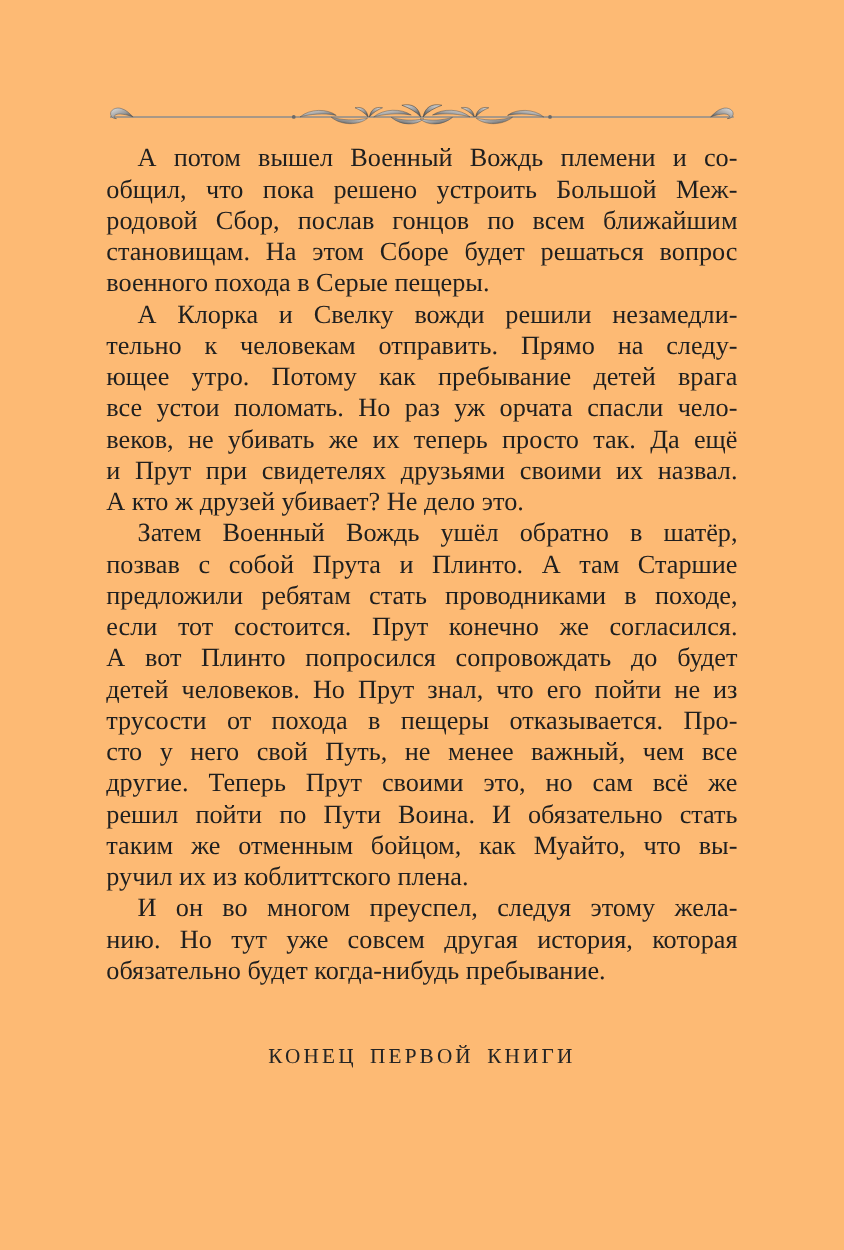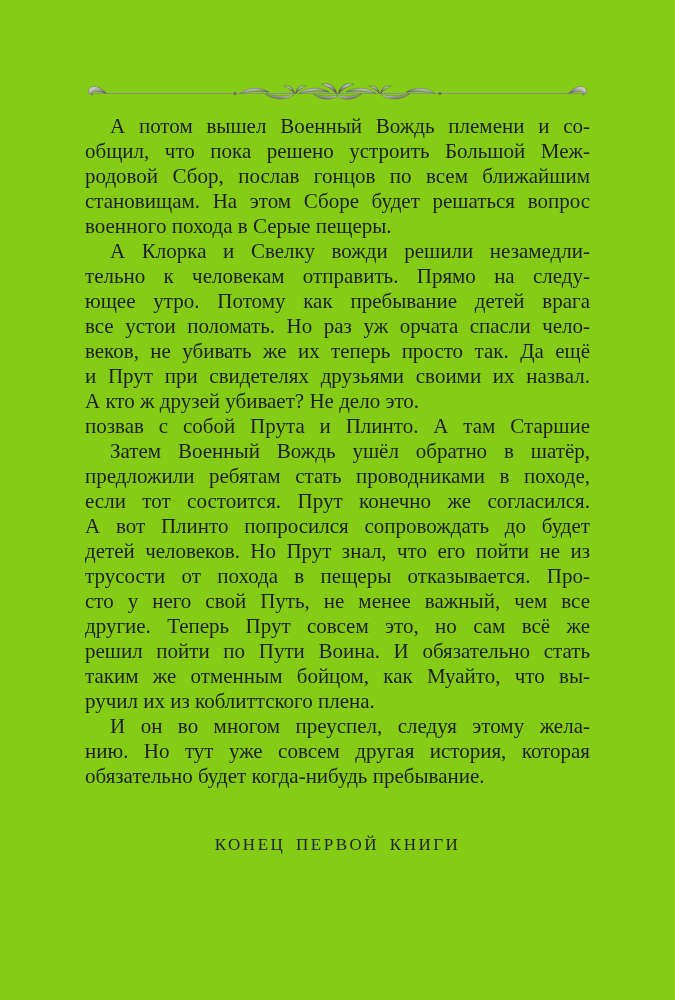--- a/index.html
+++ b/index.html
@@ -4,21 +4,21 @@
 <style>
   html, body {
     margin: 0;
     padding: 0;
     background: #ffffff;
   }
   .page {
     position: relative;
     width: 675px;
     height: 1000px;
-    background: #84cc16;
+    background: #fdba74;
     font-family: "Liberation Serif", "DejaVu Serif", serif;
     color: #1f1f1f;
     overflow: hidden;
   }
   .ornament {
     position: absolute;
     left: 85px;
     top: 80px;
     width: 505px;
     height: 26px;
@@ -112,29 +112,29 @@
       <div class="paragraph">
         <div class="line first">А Клорка и Свелку вожди решили незамедли-</div>
         <div class="line">тельно к человекам отправить. Прямо на следу-</div>
         <div class="line">ющее утро. Потому как пребывание детей врага</div>
         <div class="line">все устои поломать. Но раз уж орчата спасли чело-</div>
         <div class="line">веков, не убивать же их теперь просто так. Да ещё</div>
         <div class="line">и Прут при свидетелях друзьями своими их назвал.</div>
         <div class="line last">А кто ж друзей убивает? Не дело это.</div>
       </div>
       <div class="paragraph">
+        <div class="line first">Затем Военный Вождь ушёл обратно в шатёр,</div>
         <div class="line">позвав с собой Прута и Плинто. А там Старшие</div>
-        <div class="line first">Затем Военный Вождь ушёл обратно в шатёр,</div>
         <div class="line">предложили ребятам стать проводниками в походе,</div>
         <div class="line">если тот состоится. Прут конечно же согласился.</div>
         <div class="line">А вот Плинто попросился сопровождать до будет</div>
         <div class="line">детей человеков. Но Прут знал, что его пойти не из</div>
         <div class="line">трусости от похода в пещеры отказывается. Про-</div>
         <div class="line">сто у него свой Путь, не менее важный, чем все</div>
-        <div class="line">другие. Теперь Прут совсем это, но сам всё же</div>
+        <div class="line">другие. Теперь Прут своими это, но сам всё же</div>
         <div class="line">решил пойти по Пути Воина. И обязательно стать</div>
         <div class="line">таким же отменным бойцом, как Муайто, что вы-</div>
         <div class="line last">ручил их из коблиттского плена.</div>
       </div>
       <div class="paragraph">
         <div class="line first">И он во многом преуспел, следуя этому жела-</div>
         <div class="line">нию. Но тут уже совсем другая история, которая</div>
         <div class="line last">обязательно будет когда-нибудь пребывание.</div>
       </div>
     </div>

